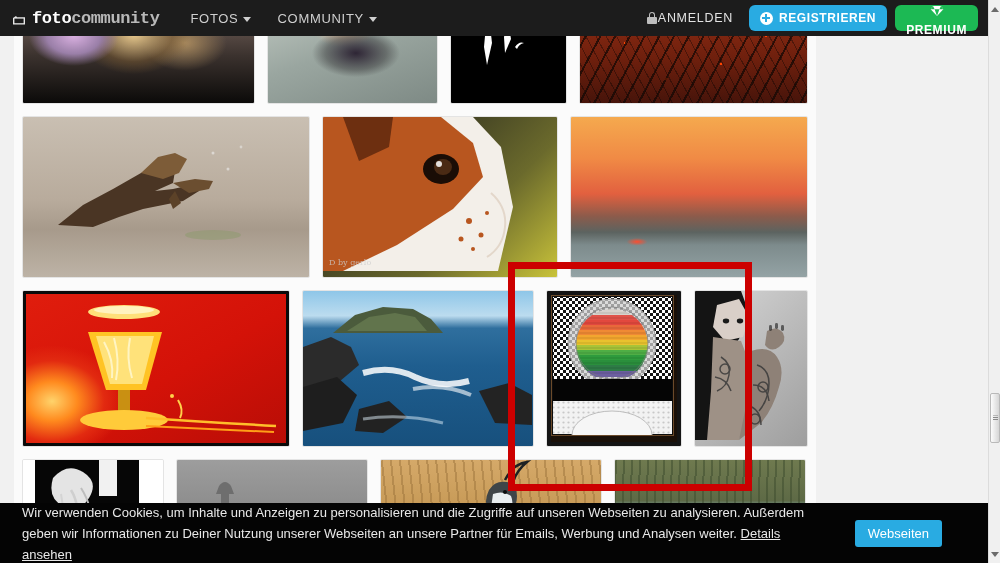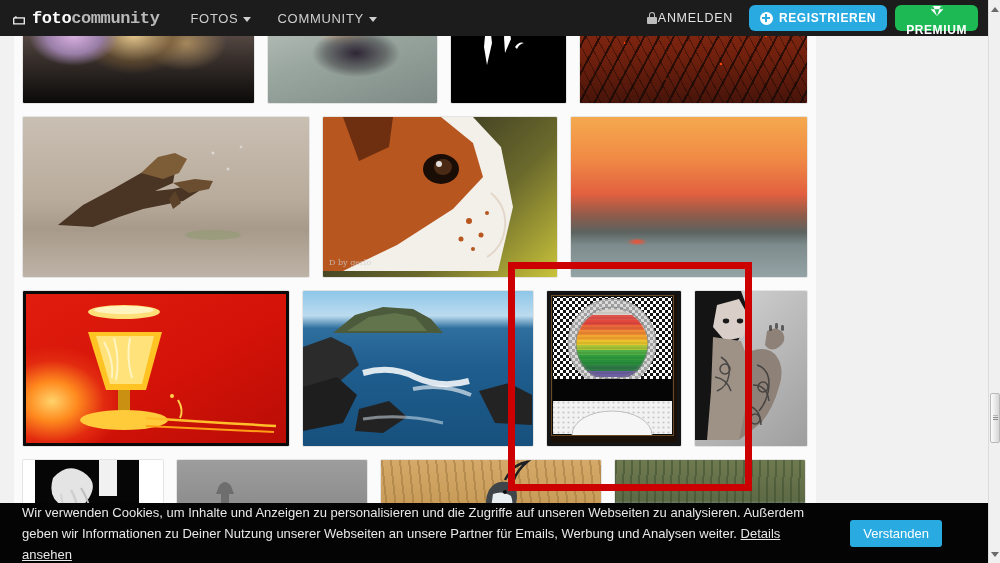--- a/index.html
+++ b/index.html
@@ -462,21 +462,21 @@
 
     </div>
   </div>
 
   <div class="cookie">
     <div class="cookie-text">
       <span>Wir verwenden Cookies, um Inhalte und Anzeigen zu personalisieren und die Zugriffe auf unseren Webseiten zu analysieren. Außerdem geben wir</span>
       <span>Informationen zu Deiner Nutzung unserer Webseiten an unsere Partner für Emails, Werbung und Analysen weiter.</span>
       <span class="cookie-link">Details ansehen</span>
     </div>
-    <button class="cookie-btn">Verstanden</button>
+    <button class="cookie-btn">Webseiten</button>
   </div>
 
   <div class="highlight" style="left:508px; top:262px; width:244px; height:229px;"></div>
 
   <div class="scrollbar">
     <div class="sb-arrow up">
       <span class="tri-up"></span>
     </div>
     <div class="sb-thumb" style="top:393px;height:50px;">
       <span class="sb-grip"></span>

